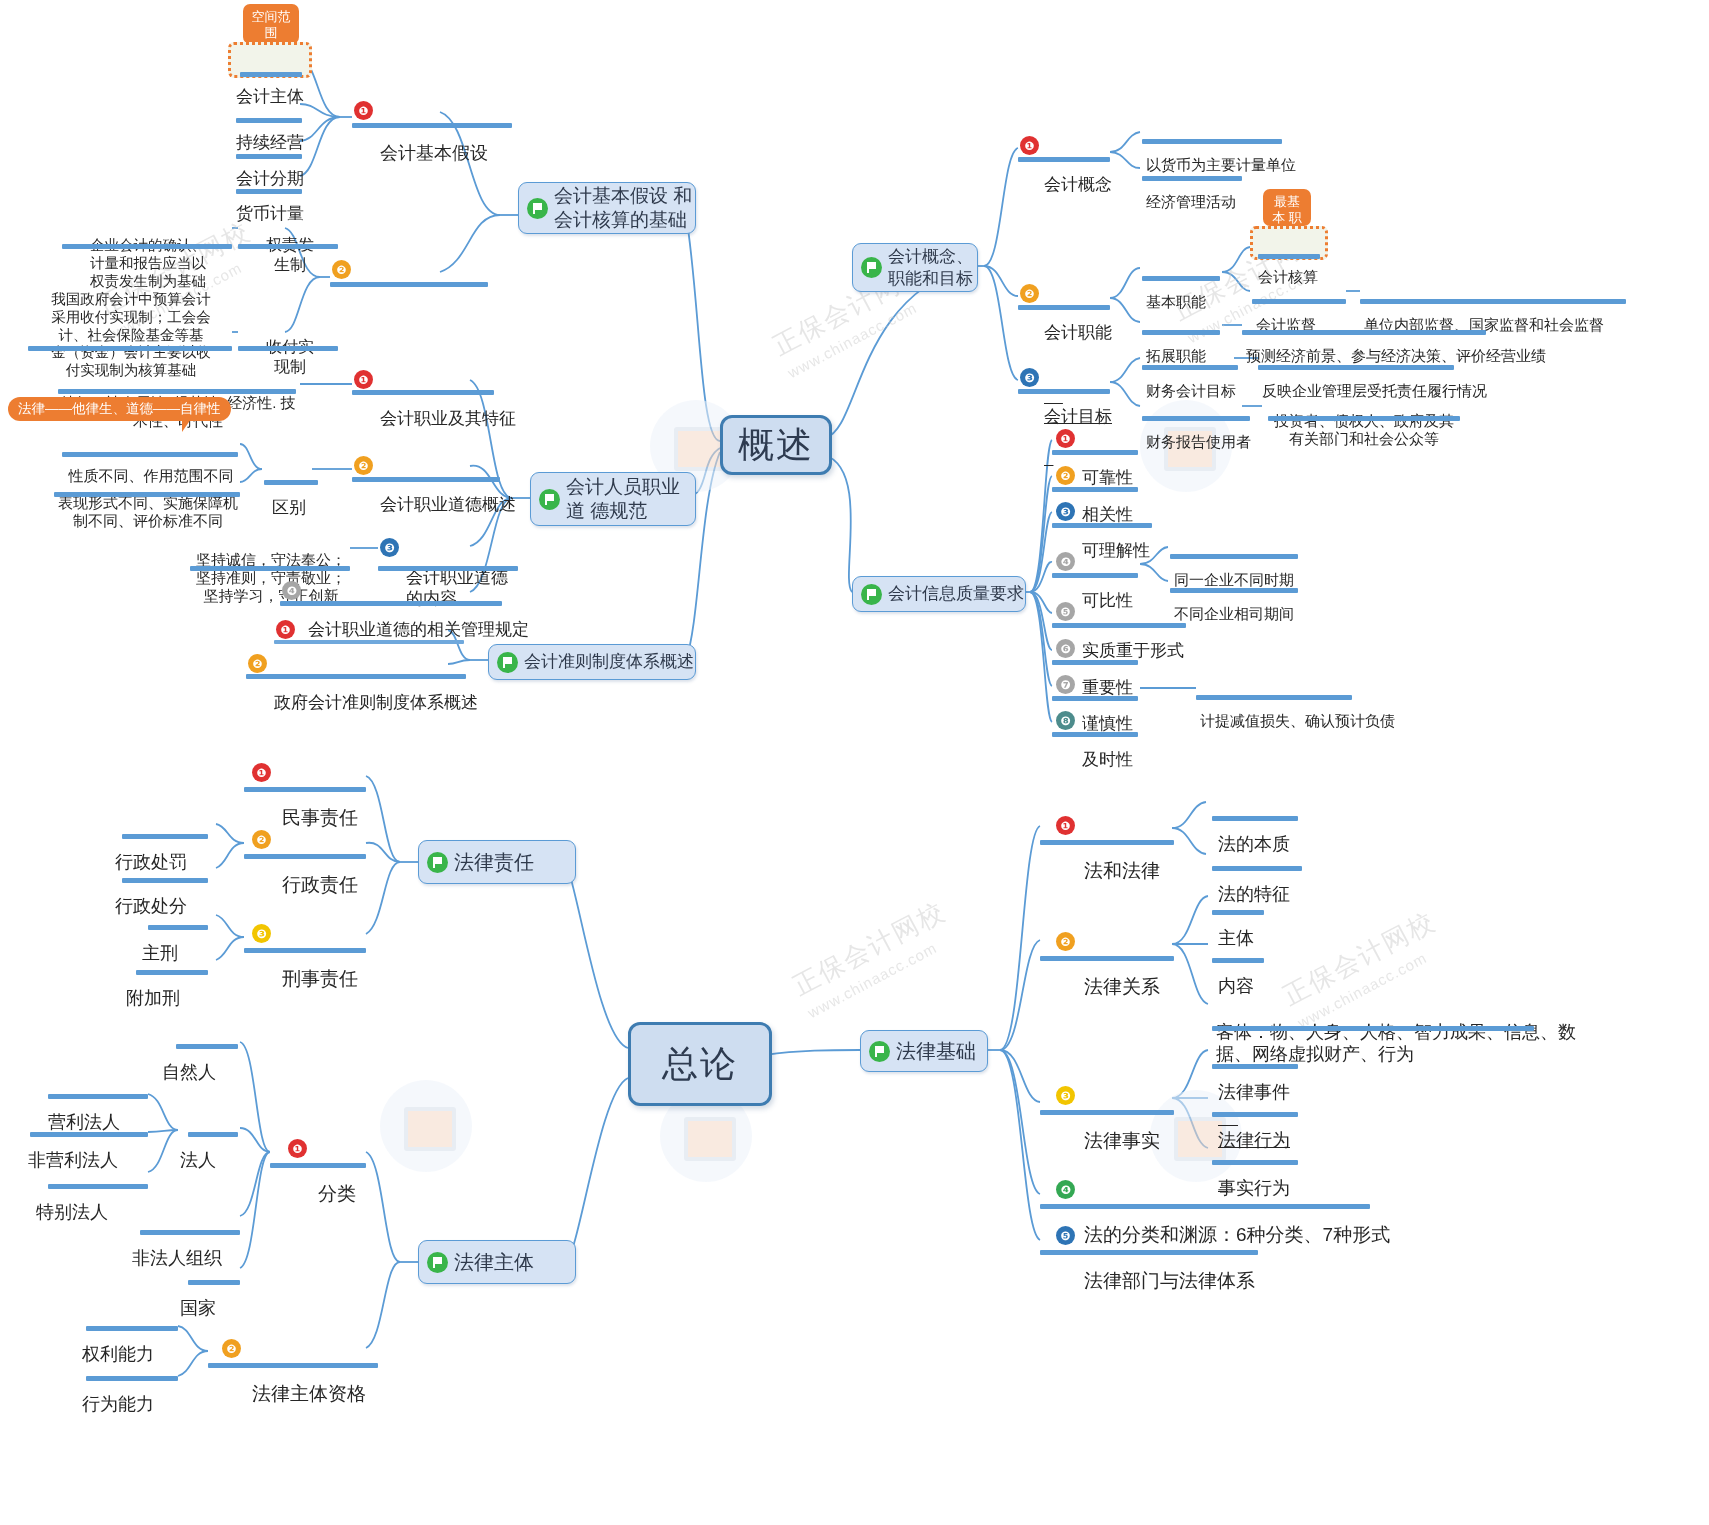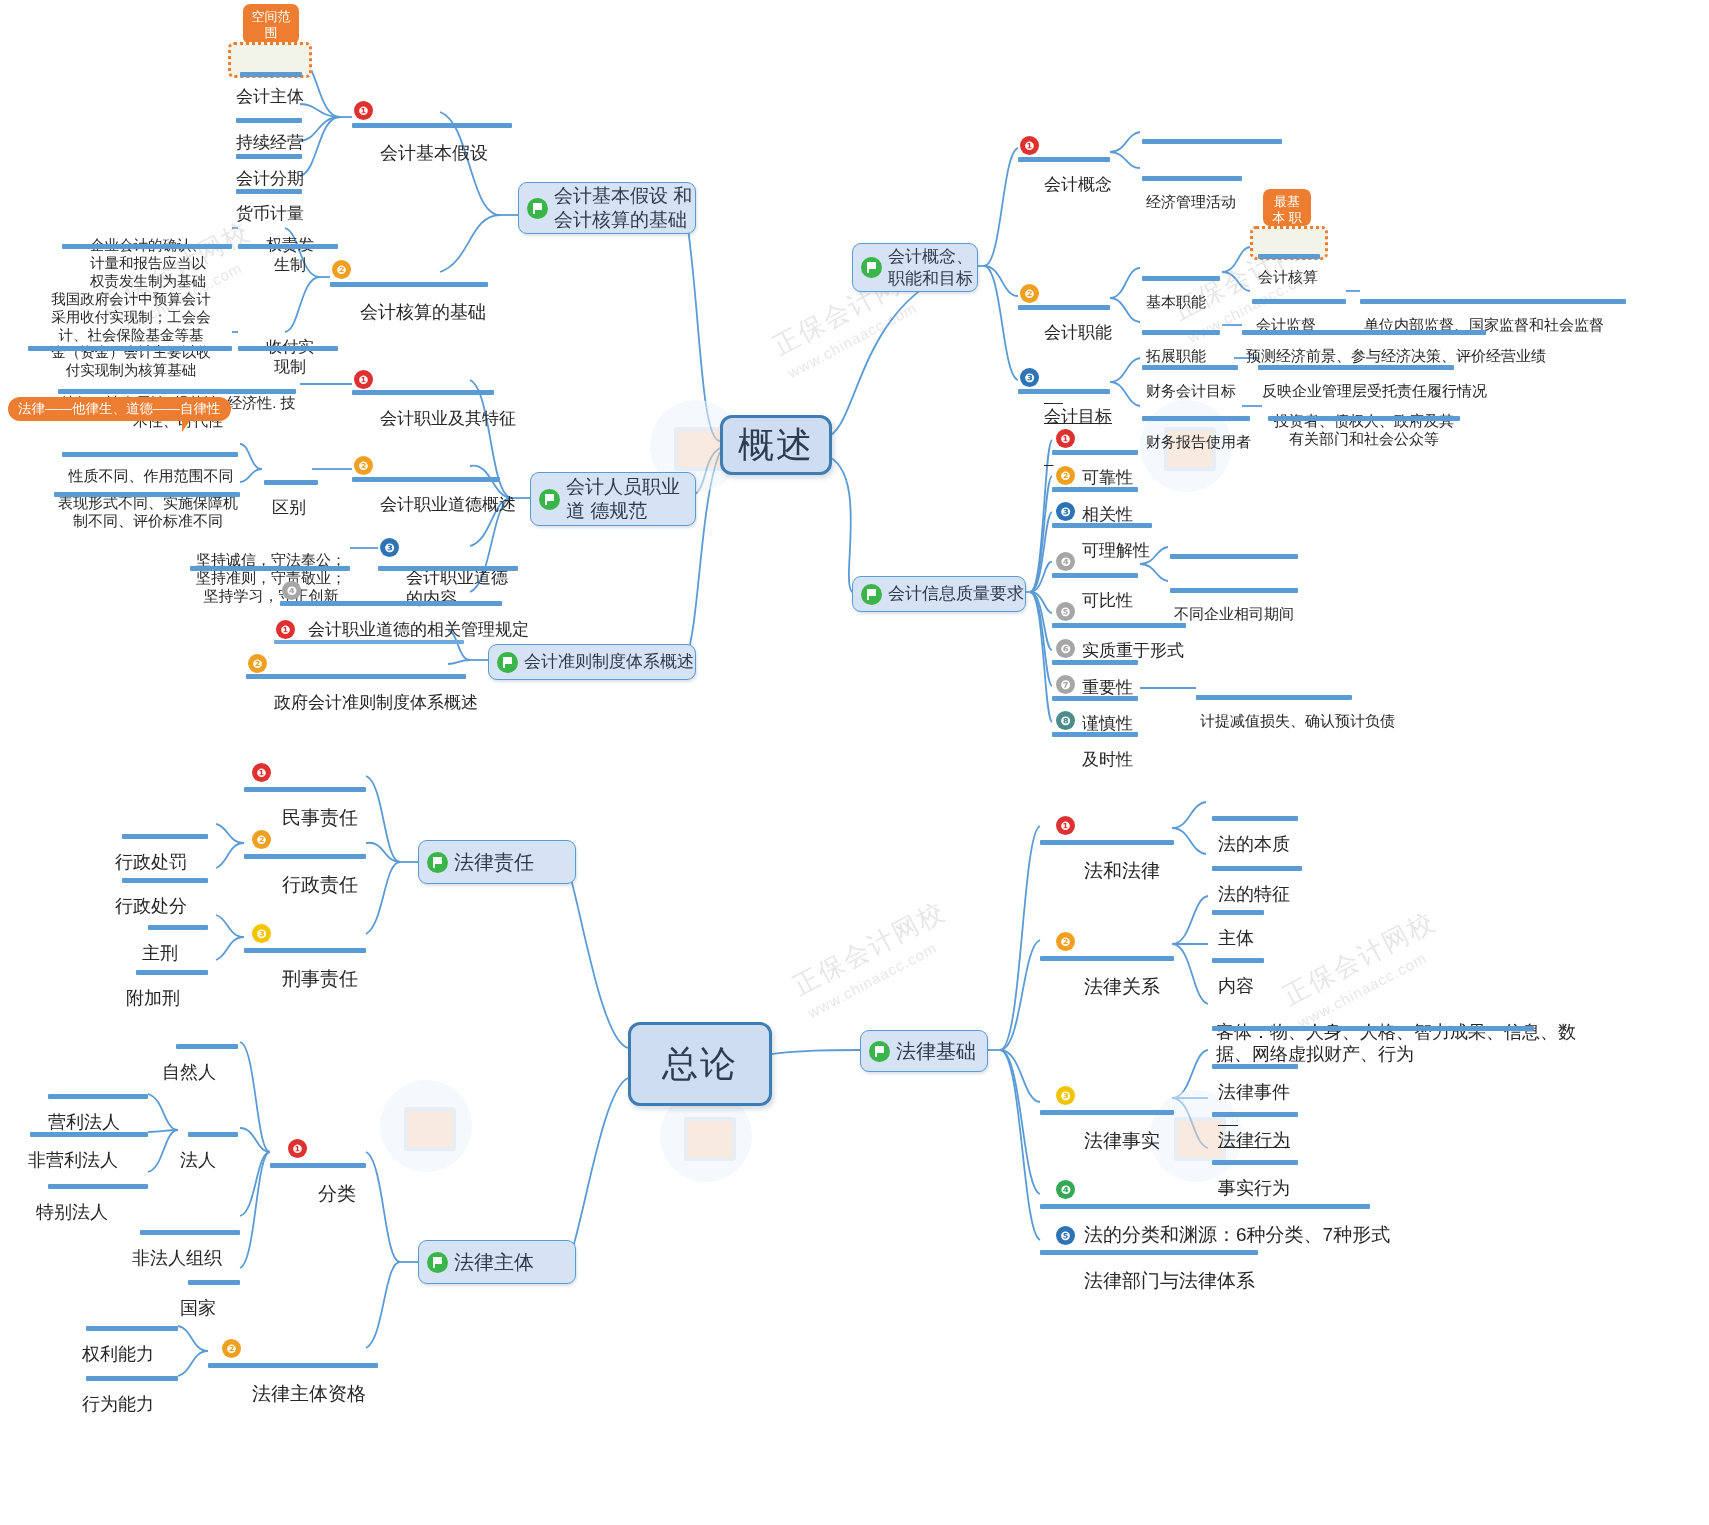--- a/index.html
+++ b/index.html
@@ -371,23 +371,20 @@
   <div class="node ctr" style="left:28px;top:256px;width:206px;font-size:14.5px;">
     <span class="lbl">我国政府会计中预算会计
 采用收付实现制；工会会
 计、社会保险基金等基
 金（资金）会计主要以收
 付实现制为核算基础</span>
   </div>
   <div class="ul" style="left:28px;top:346px;width:204px;"></div>
 
   <div class="badge b-orange" style="left:332px;top:260px;">❷</div>
-  <div class="node" style="left:360px;top:258px;font-size:18px;">
-    <span class="lbl">会计核算的基础</span>
-  </div>
   <div class="ul" style="left:330px;top:282px;width:158px;"></div>
 
   <div class="mainbox" style="left:530px;top:472px;width:156px;height:52px;">
     <span class="greenflag"></span>
     <span class="txt">会计人员职业道
 德规范</span>
   </div>
 
   <div class="node ctr" style="left:58px;top:357px;width:240px;font-size:15px;">
     <span class="lbl">特征：社会属性. 规范性. 经济性. 技
@@ -465,20 +462,23 @@
     <span class="txt" style="font-size:17px;">会计概念、
 职能和目标</span>
   </div>
 
   <div class="badge b-red" style="left:1020px;top:136px;">❶</div>
   <div class="node" style="left:1044px;top:134px;font-size:17px;">
     <span class="lbl">会计概念</span>
   </div>
   <div class="ul" style="left:1018px;top:157px;width:92px;"></div>
 
+  <div class="node" style="left:1146px;top:119px;font-size:15px;">
+    <span class="lbl">以货币为主要计量单位</span>
+  </div>
   <div class="ul" style="left:1142px;top:139px;width:140px;"></div>
 
   <div class="node" style="left:1146px;top:156px;font-size:15px;">
     <span class="lbl">经济管理活动</span>
   </div>
   <div class="ul" style="left:1142px;top:176px;width:100px;"></div>
 
   <div class="badge b-orange" style="left:1020px;top:284px;">❷</div>
   <div class="node" style="left:1044px;top:282px;font-size:17px;">
     <span class="lbl">会计职能</span>
@@ -566,20 +566,23 @@
     <span class="lbl">可理解性</span>
   </div>
   <div class="ul" style="left:1052px;top:523px;width:100px;"></div>
 
   <div class="badge b-gray" style="left:1056px;top:552px;">❹</div>
   <div class="node" style="left:1082px;top:550px;font-size:17px;">
     <span class="lbl">可比性</span>
   </div>
   <div class="ul" style="left:1052px;top:573px;width:86px;"></div>
 
+  <div class="node" style="left:1174px;top:534px;font-size:15px;">
+    <span class="lbl">同一企业不同时期</span>
+  </div>
   <div class="ul" style="left:1170px;top:554px;width:128px;"></div>
   <div class="node" style="left:1174px;top:568px;font-size:15px;">
     <span class="lbl">不同企业相司期间</span>
   </div>
   <div class="ul" style="left:1170px;top:588px;width:128px;"></div>
 
   <div class="badge b-gray" style="left:1056px;top:602px;">❺</div>
   <div class="node" style="left:1082px;top:600px;font-size:17px;">
     <span class="lbl">实质重于形式</span>
   </div>

